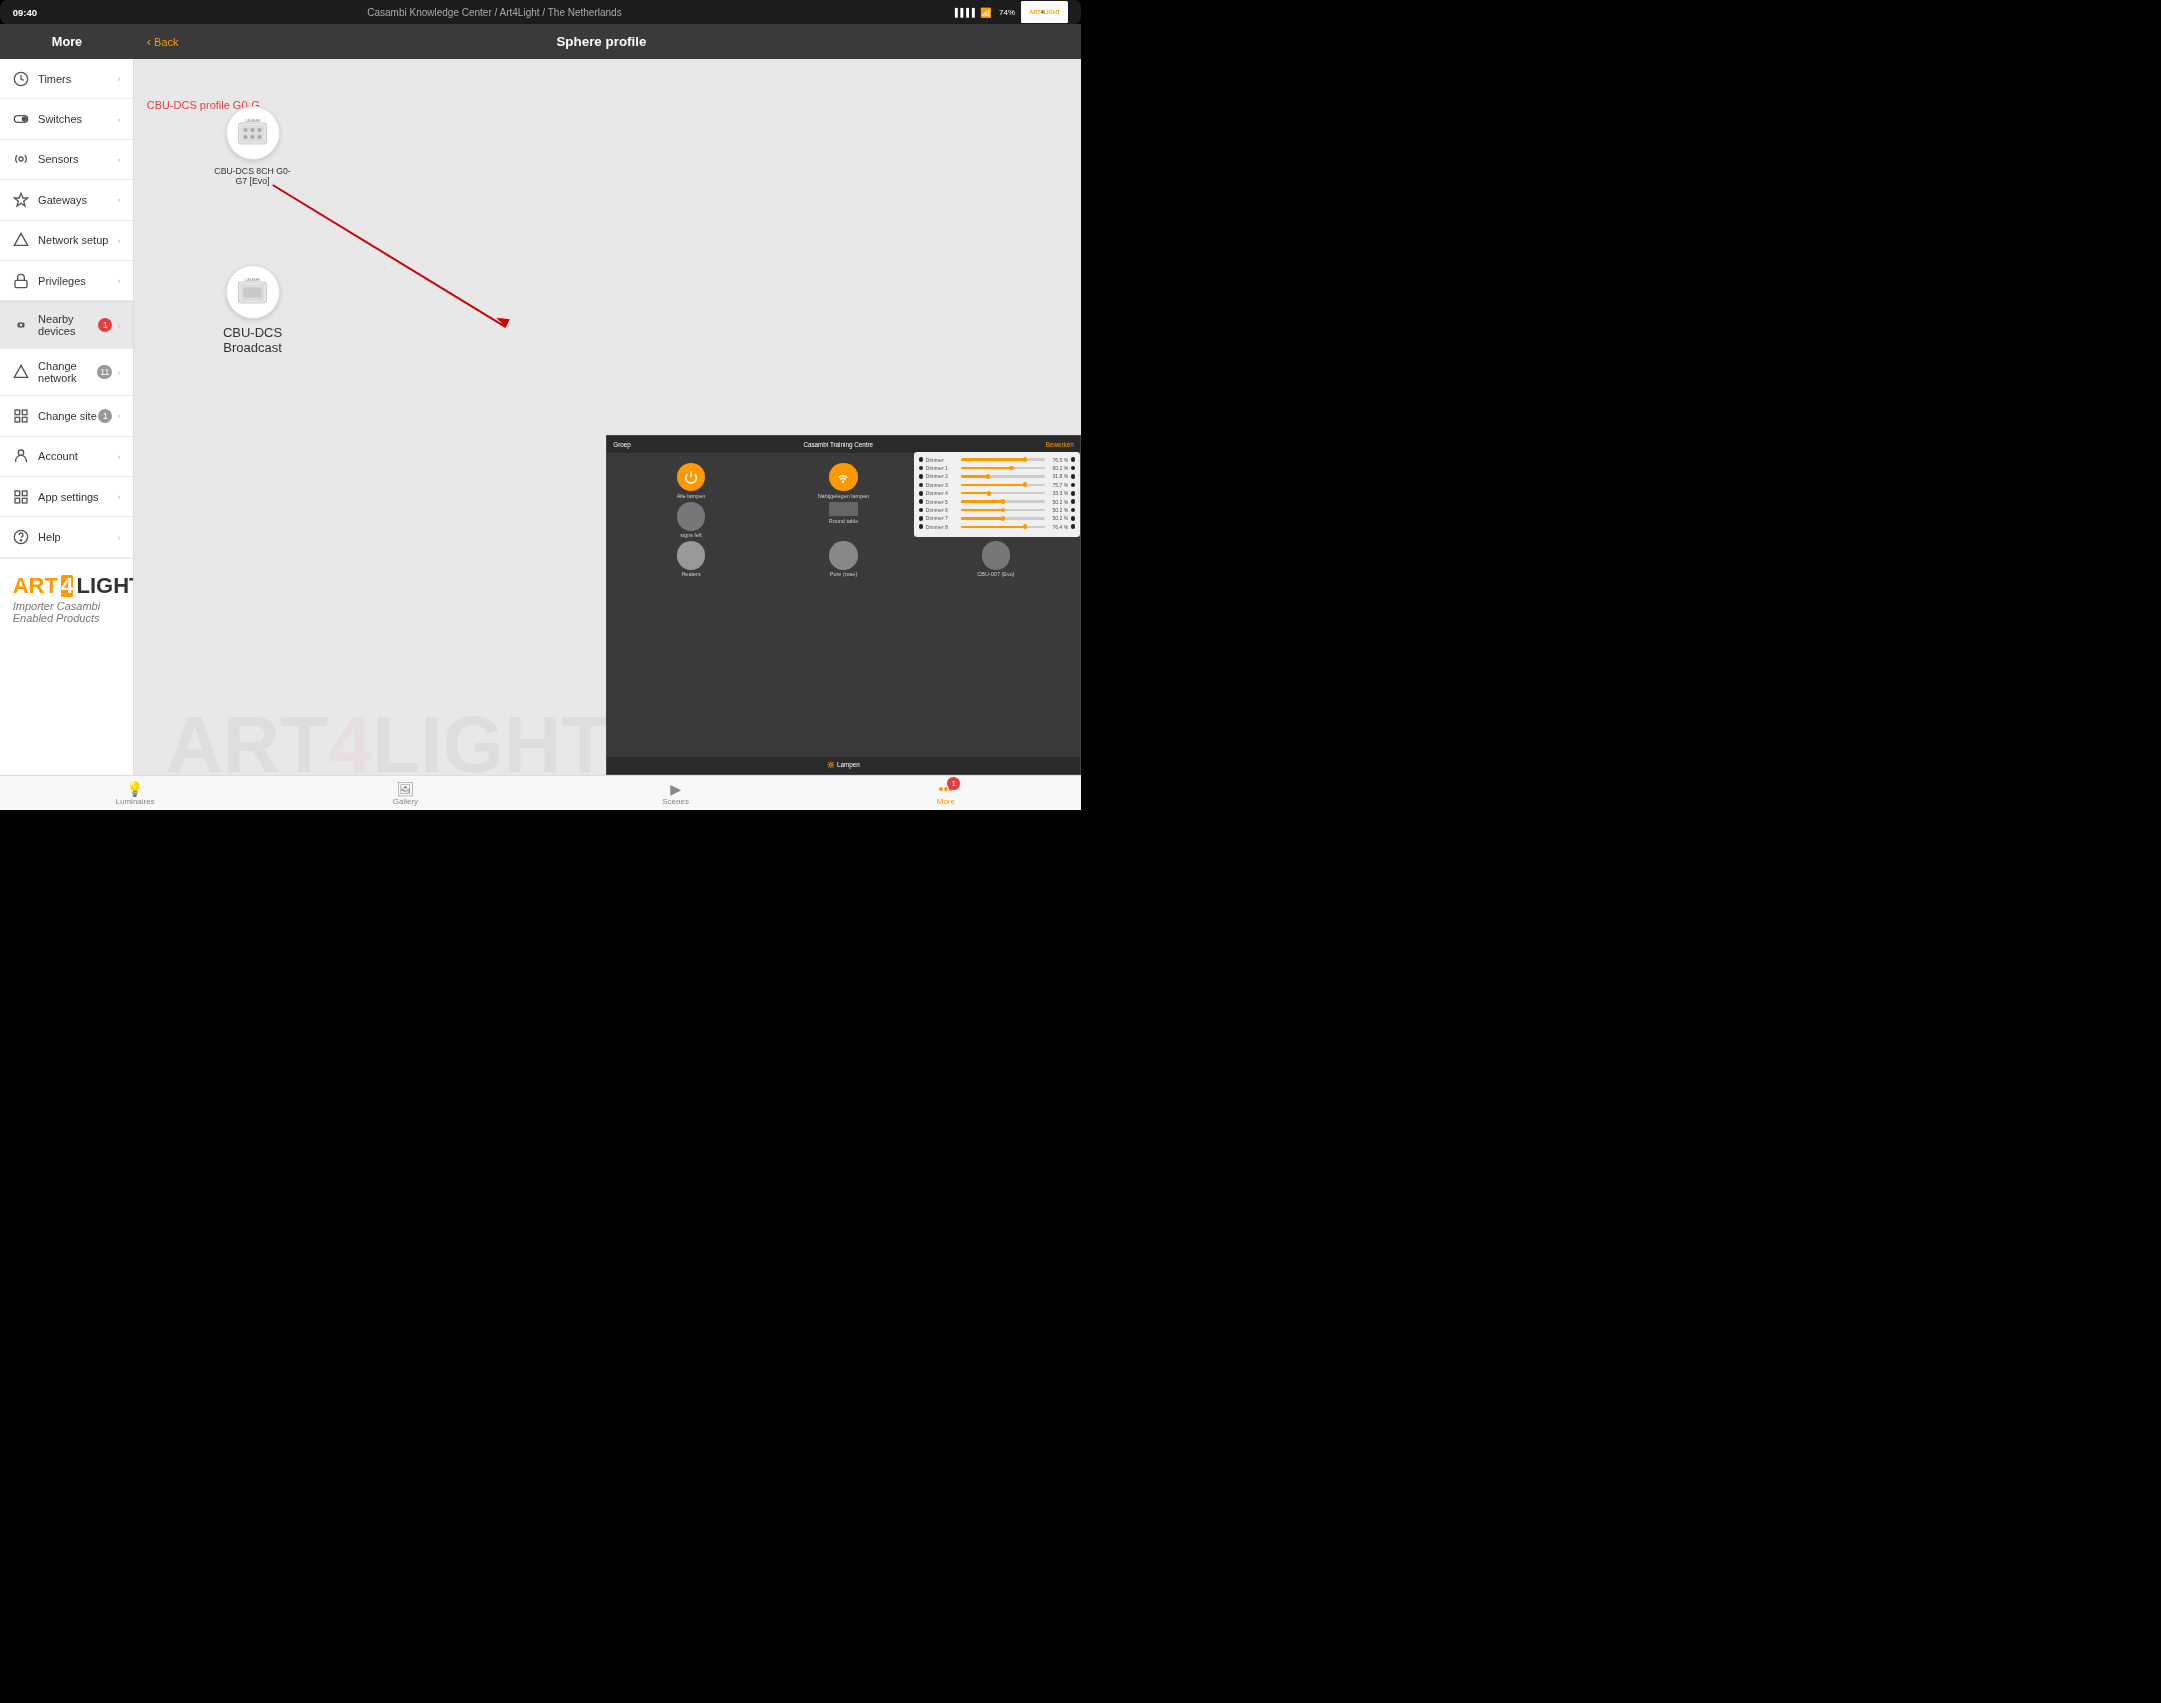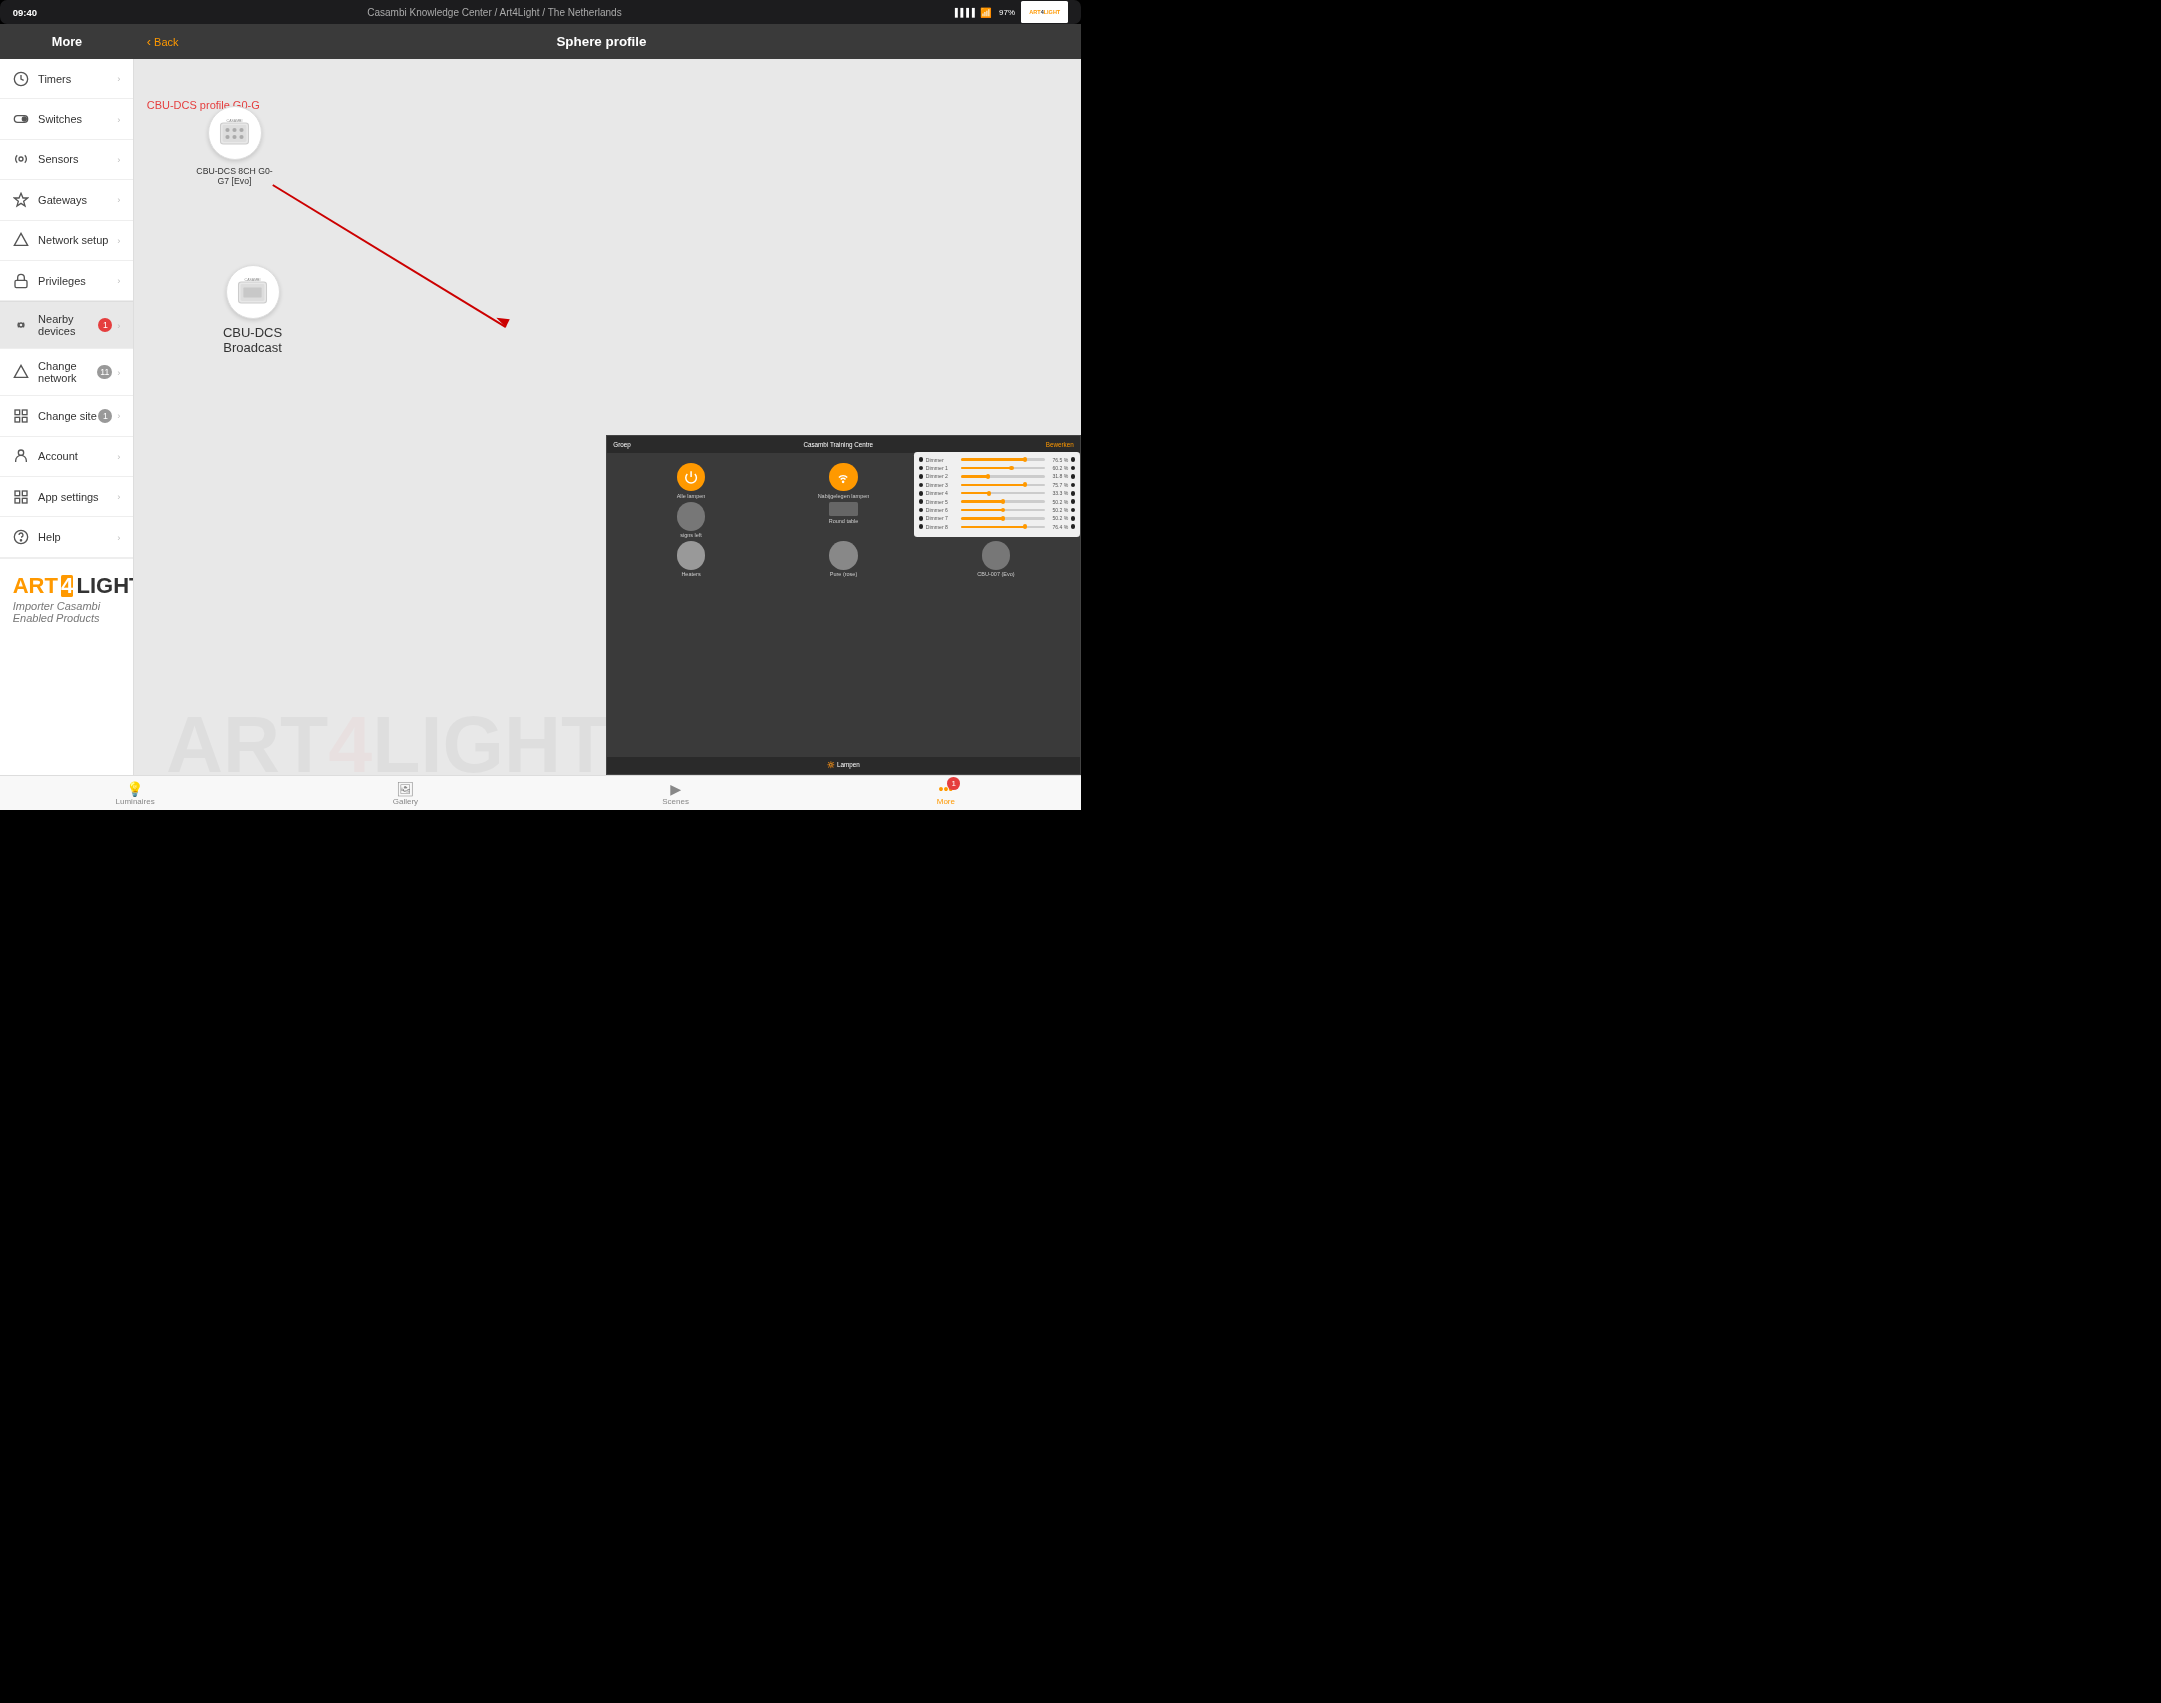--- a/index.html
+++ b/index.html
@@ -370,21 +370,21 @@
   </style>
 </head>
 <body>
 
 <div class="top-bar">
   <div style="color:#fff; font-size:9.5px; font-weight:600;">09:40</div>
   <div class="top-bar-center">Casambi Knowledge Center /  Art4Light / The Netherlands</div>
   <div style="display:flex; align-items:center; gap:6.3px;">
     <span style="color:#fff; font-size:8px;">▐▐▐▐</span>
     <span style="color:#fff; font-size:9.5px;">📶</span>
-    <span style="color:#fff; font-size:8px;">97%</span>
+    <span style="color:#fff; font-size:8px;">74%</span>
     <div class="top-bar-logo">
       <span style="font-size:5.5px; font-weight:900; color:#f90;">ART<span style="color:#333;">4</span>LIGHT</span>
     </div>
   </div>
 </div>
 
 <div class="header">
   <div class="header-left">More</div>
   <div class="header-center">
     <div class="back-btn">
@@ -550,21 +550,21 @@
       <div style="font-size:11px; color:#777; font-style:italic;">Importer Casambi Enabled Products</div>
     </div>
   </div>
 
   <div class="content">
 
     <div class="watermark" style="bottom:-16px; left: 32px; font-size: 79px; color:rgba(0,0,0,0.04);">ART<span style="color:#f9000008;">4</span>LIGHT</div>
 
     <div class="profile-label">CBU-DCS profile G0-G</div>
 
-    <div style="position: absolute; top: 47px; left: 61px;">
+    <div style="position: absolute; top: 47px; left: 79px;">
       <div style="display:flex; flex-direction:column; align-items:center;">
         <div class="device-box">
 
           <svg viewBox="0 0 50 50" width="40" height="40">
             <rect x="5" y="10" width="40" height="30" rx="4" fill="#e8e8e8" stroke="#ccc" stroke-width="1.5"></rect>
             <rect x="8" y="13" width="34" height="24" rx="2" fill="#ddd"></rect>
             <circle cx="15" cy="20" r="3" fill="#aaa"></circle>
             <circle cx="25" cy="20" r="3" fill="#aaa"></circle>
             <circle cx="35" cy="20" r="3" fill="#aaa"></circle>
             <circle cx="15" cy="30" r="3" fill="#aaa"></circle>

